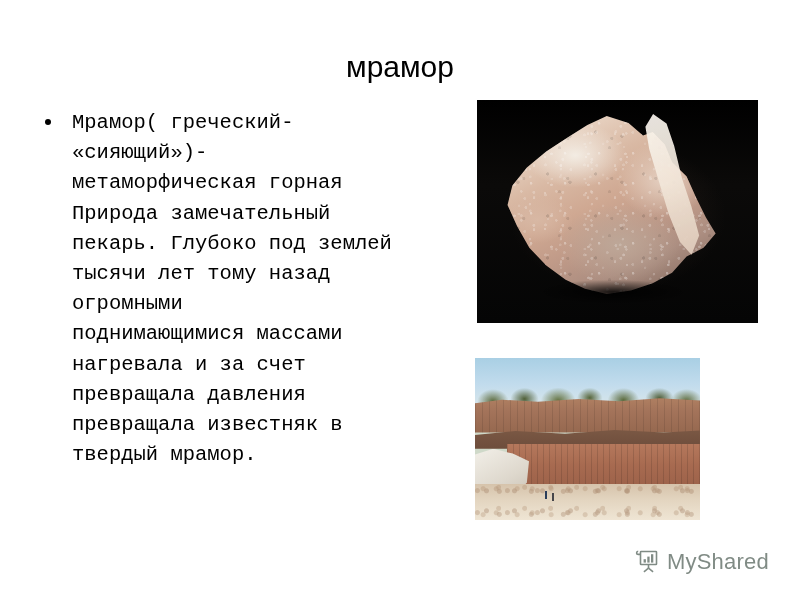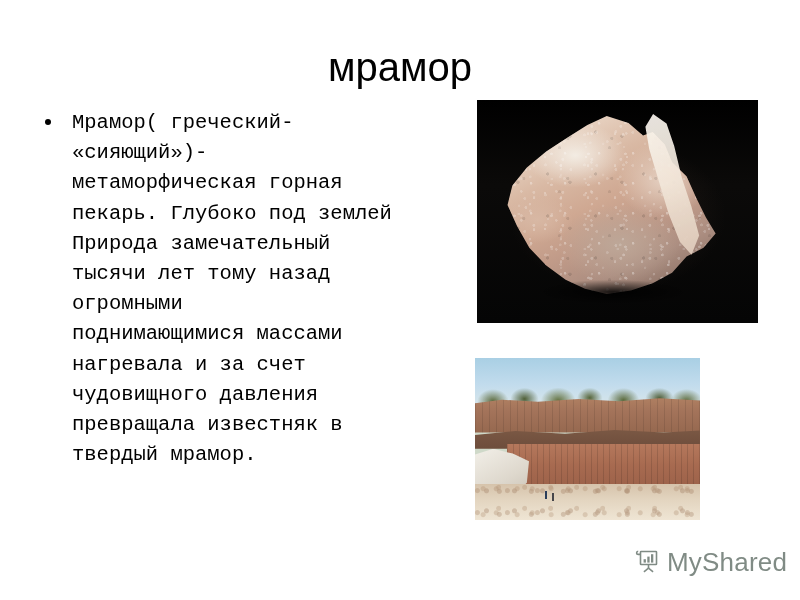--- a/index.html
+++ b/index.html
@@ -17,21 +17,21 @@
     font-family: "Liberation Sans", "DejaVu Sans", sans-serif;
   }
 
   
   #slide-title {
     position: absolute;
     left: 0;
     top: 44px;
     width: 800px;
     text-align: center;
-    font-size: 40px;
+    font-size: 30px;
     line-height: 46px;
     font-weight: 400;
     color: #000000;
     letter-spacing: 0px;
     white-space: nowrap;
   }
 
   
   #body-block {
     position: absolute;
@@ -271,21 +271,21 @@
   #watermark {
     position: absolute;
     left: 634px;
     top: 548px;
     display: flex;
     align-items: center;
     gap: 6px;
     opacity: 0.78;
   }
   #watermark .wm-text {
-    font-size: 26px;
+    font-size: 22px;
     line-height: 24px;
     color: #5d6b63;
     font-weight: 400;
     letter-spacing: 0.2px;
   }
   #watermark svg { display: block; }
 </style>
 </head>
 <body>
 
@@ -293,27 +293,27 @@
 
   <div id="slide-title">мрамор</div>
 
   <div id="body-block">
     <div class="bullet-row">
       <span class="bullet-dot"></span>
       <span class="bullet-text">
         <span class="line">Мрамор( греческий-</span>
         <span class="line last">«сияющий»)-</span>
         <span class="line">метаморфическая горная</span>
+        <span class="line">Природа замечательный</span>
         <span class="line">пекарь. Глубоко под землей</span>
-        <span class="line">Природа замечательный</span>
         <span class="line">тысячи лет тому назад</span>
         <span class="line last">огромными</span>
         <span class="line">поднимающимися массами</span>
         <span class="line">нагревала и за счет</span>
-        <span class="line">чудовищного давления</span>
+        <span class="line">превращала давления</span>
         <span class="line">превращала известняк в</span>
         <span class="line last">твердый мрамор.</span>
       </span>
     </div>
   </div>
 
   <div class="photo" id="photo-marble-rock">
     <div class="vignette"></div>
     <div class="rock"></div>
     <div class="ridge"></div>

